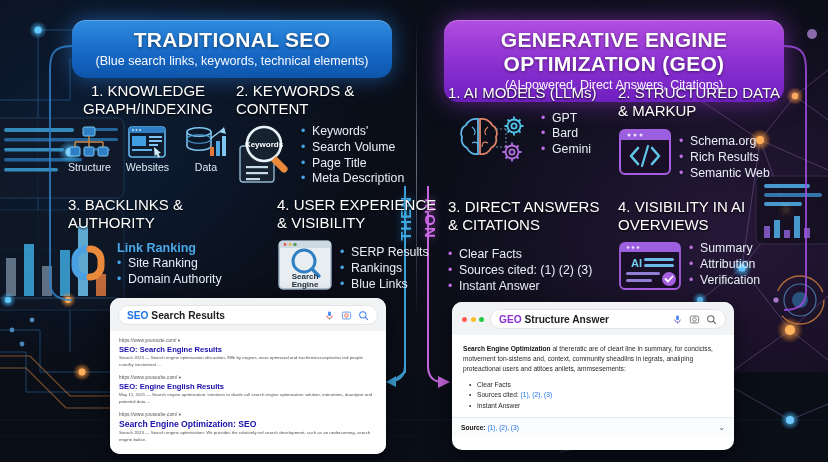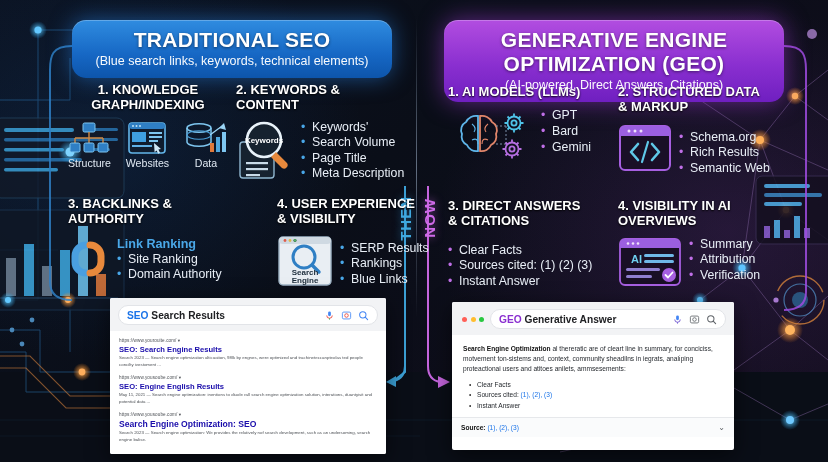--- a/index.html
+++ b/index.html
@@ -25,21 +25,21 @@
   .banner .t2 { font-size:12.5px; margin-top:2px; opacity:.97; }
   #banner-seo { left:72px; top:20px; width:320px;
     background:linear-gradient(180deg,#2f8ce0 0%,#1667c4 60%,#0d55ab 100%);
     box-shadow:0 0 22px rgba(40,130,225,.55), inset 0 1px 0 rgba(255,255,255,.25); }
   #banner-geo { left:444px; top:20px; width:340px;
     background:linear-gradient(180deg,#b24de0 0%,#8a2fd0 55%,#6f1fc0 100%);
     box-shadow:0 0 24px rgba(165,60,220,.55), inset 0 1px 0 rgba(255,255,255,.25); }
 
   
   .quad { position:absolute; color:#eef4fb; }
-  .qtitle { font-size:13px; font-weight:bold; line-height:1.18;
+  .qtitle { font-size:15px; font-weight:normal; line-height:1.18;
     color:#ffffff; text-shadow:0 1px 2px #000; white-space:pre-line; }
   .qbody { display:flex; gap:7px; margin-top:7px; align-items:flex-start; }
   ul.blist { list-style:none; }
   ul.blist li { font-size:12.3px; line-height:1.27; color:#e8eef6;
     padding-left:11px; position:relative; white-space:nowrap; }
   ul.blist li:before { content:"•"; position:absolute; left:0; }
   .side-left ul.blist li:before { color:#49a7e8; }
   .side-right ul.blist li:before { color:#c06fe8; }
   .subhead { font-size:12.6px; font-weight:bold; color:#4aa8e8; margin-bottom:1px; }
 
@@ -47,21 +47,21 @@
   .iconcap { font-size:10.6px; color:#dfe8f2; margin-top:2px; }
 
   
   .vrule { position:absolute; width:1px; top:18px; height:300px; background:linear-gradient(180deg,rgba(150,170,200,0),rgba(170,190,215,.55),rgba(150,170,200,0)); }
   .vlabel { position:absolute; font-size:15px; font-weight:bold; letter-spacing:1px;
     writing-mode:vertical-rl; transform:rotate(180deg); }
   #label-then { left:397px; top:196px; color:#3fa8e0; text-shadow:0 0 8px rgba(60,160,225,.6); }
   #label-now  { left:421px; top:198px; color:#cf6ae8; text-shadow:0 0 8px rgba(200,100,230,.6); }
 
   
-  .mock { position:absolute; border-radius:2px; background:#ffffff;
+  .mock { position:absolute; border-radius:10px; background:#ffffff;
     box-shadow:0 6px 22px rgba(0,0,0,.55); overflow:hidden; }
   .mock-top { display:flex; align-items:center; gap:6px; padding:7px 8px 6px;
     background:#f2f3f5; }
   .dots { display:flex; gap:3.5px; padding-left:2px; }
   .dots i { width:5px; height:5px; border-radius:50%; display:block; }
   .omni { flex:1; display:flex; align-items:center; gap:6px;
     background:#fff; border:1px solid #e2e4e8; border-radius:13px;
     padding:3px 8px; height:20px; }
   .omni .txt { flex:1; font-size:10.2px; color:#202124; font-weight:bold; white-space:nowrap; }
   .omni .txt em { font-style:normal; }
@@ -486,21 +486,21 @@
   </div>
 
   <div class="mock" id="mock-geo" style="left:452px; top:302px; width:282px; height:148px;">
     <div class="mock-top">
       <div class="dots">
         <i style="background:#ff5f57"></i>
         <i style="background:#ffbd2e"></i>
         <i style="background:#28c840"></i>
       </div>
       <div class="omni">
-        <span class="txt"><em style="color:#8a2fd0">GEO</em><em> Generative Answer</em></span>
+        <span class="txt"><em style="color:#8a2fd0">GEO</em><em> Structure Answer</em></span>
         <svg class="ic" viewBox="0 0 16 16">
             <rect x="6" y="2" width="4" height="7" rx="2" fill="#4285f4"></rect>
             <path d="M4 8a4 4 0 0 0 8 0" stroke="#6b51d0" stroke-width="1.3" fill="none"></path>
             <path d="M8 12v2" stroke="#6b51d0" stroke-width="1.3"></path>
           </svg>
         <svg class="ic" viewBox="0 0 16 16">
             <rect x="2" y="3" width="12" height="10" rx="2" fill="none" stroke="#5f6368" stroke-width="1.2"></rect>
             <circle cx="8" cy="8" r="2.6" fill="none" stroke="#5f6368" stroke-width="1.2"></circle>
           </svg>
         <svg class="ic" viewBox="0 0 16 16">

